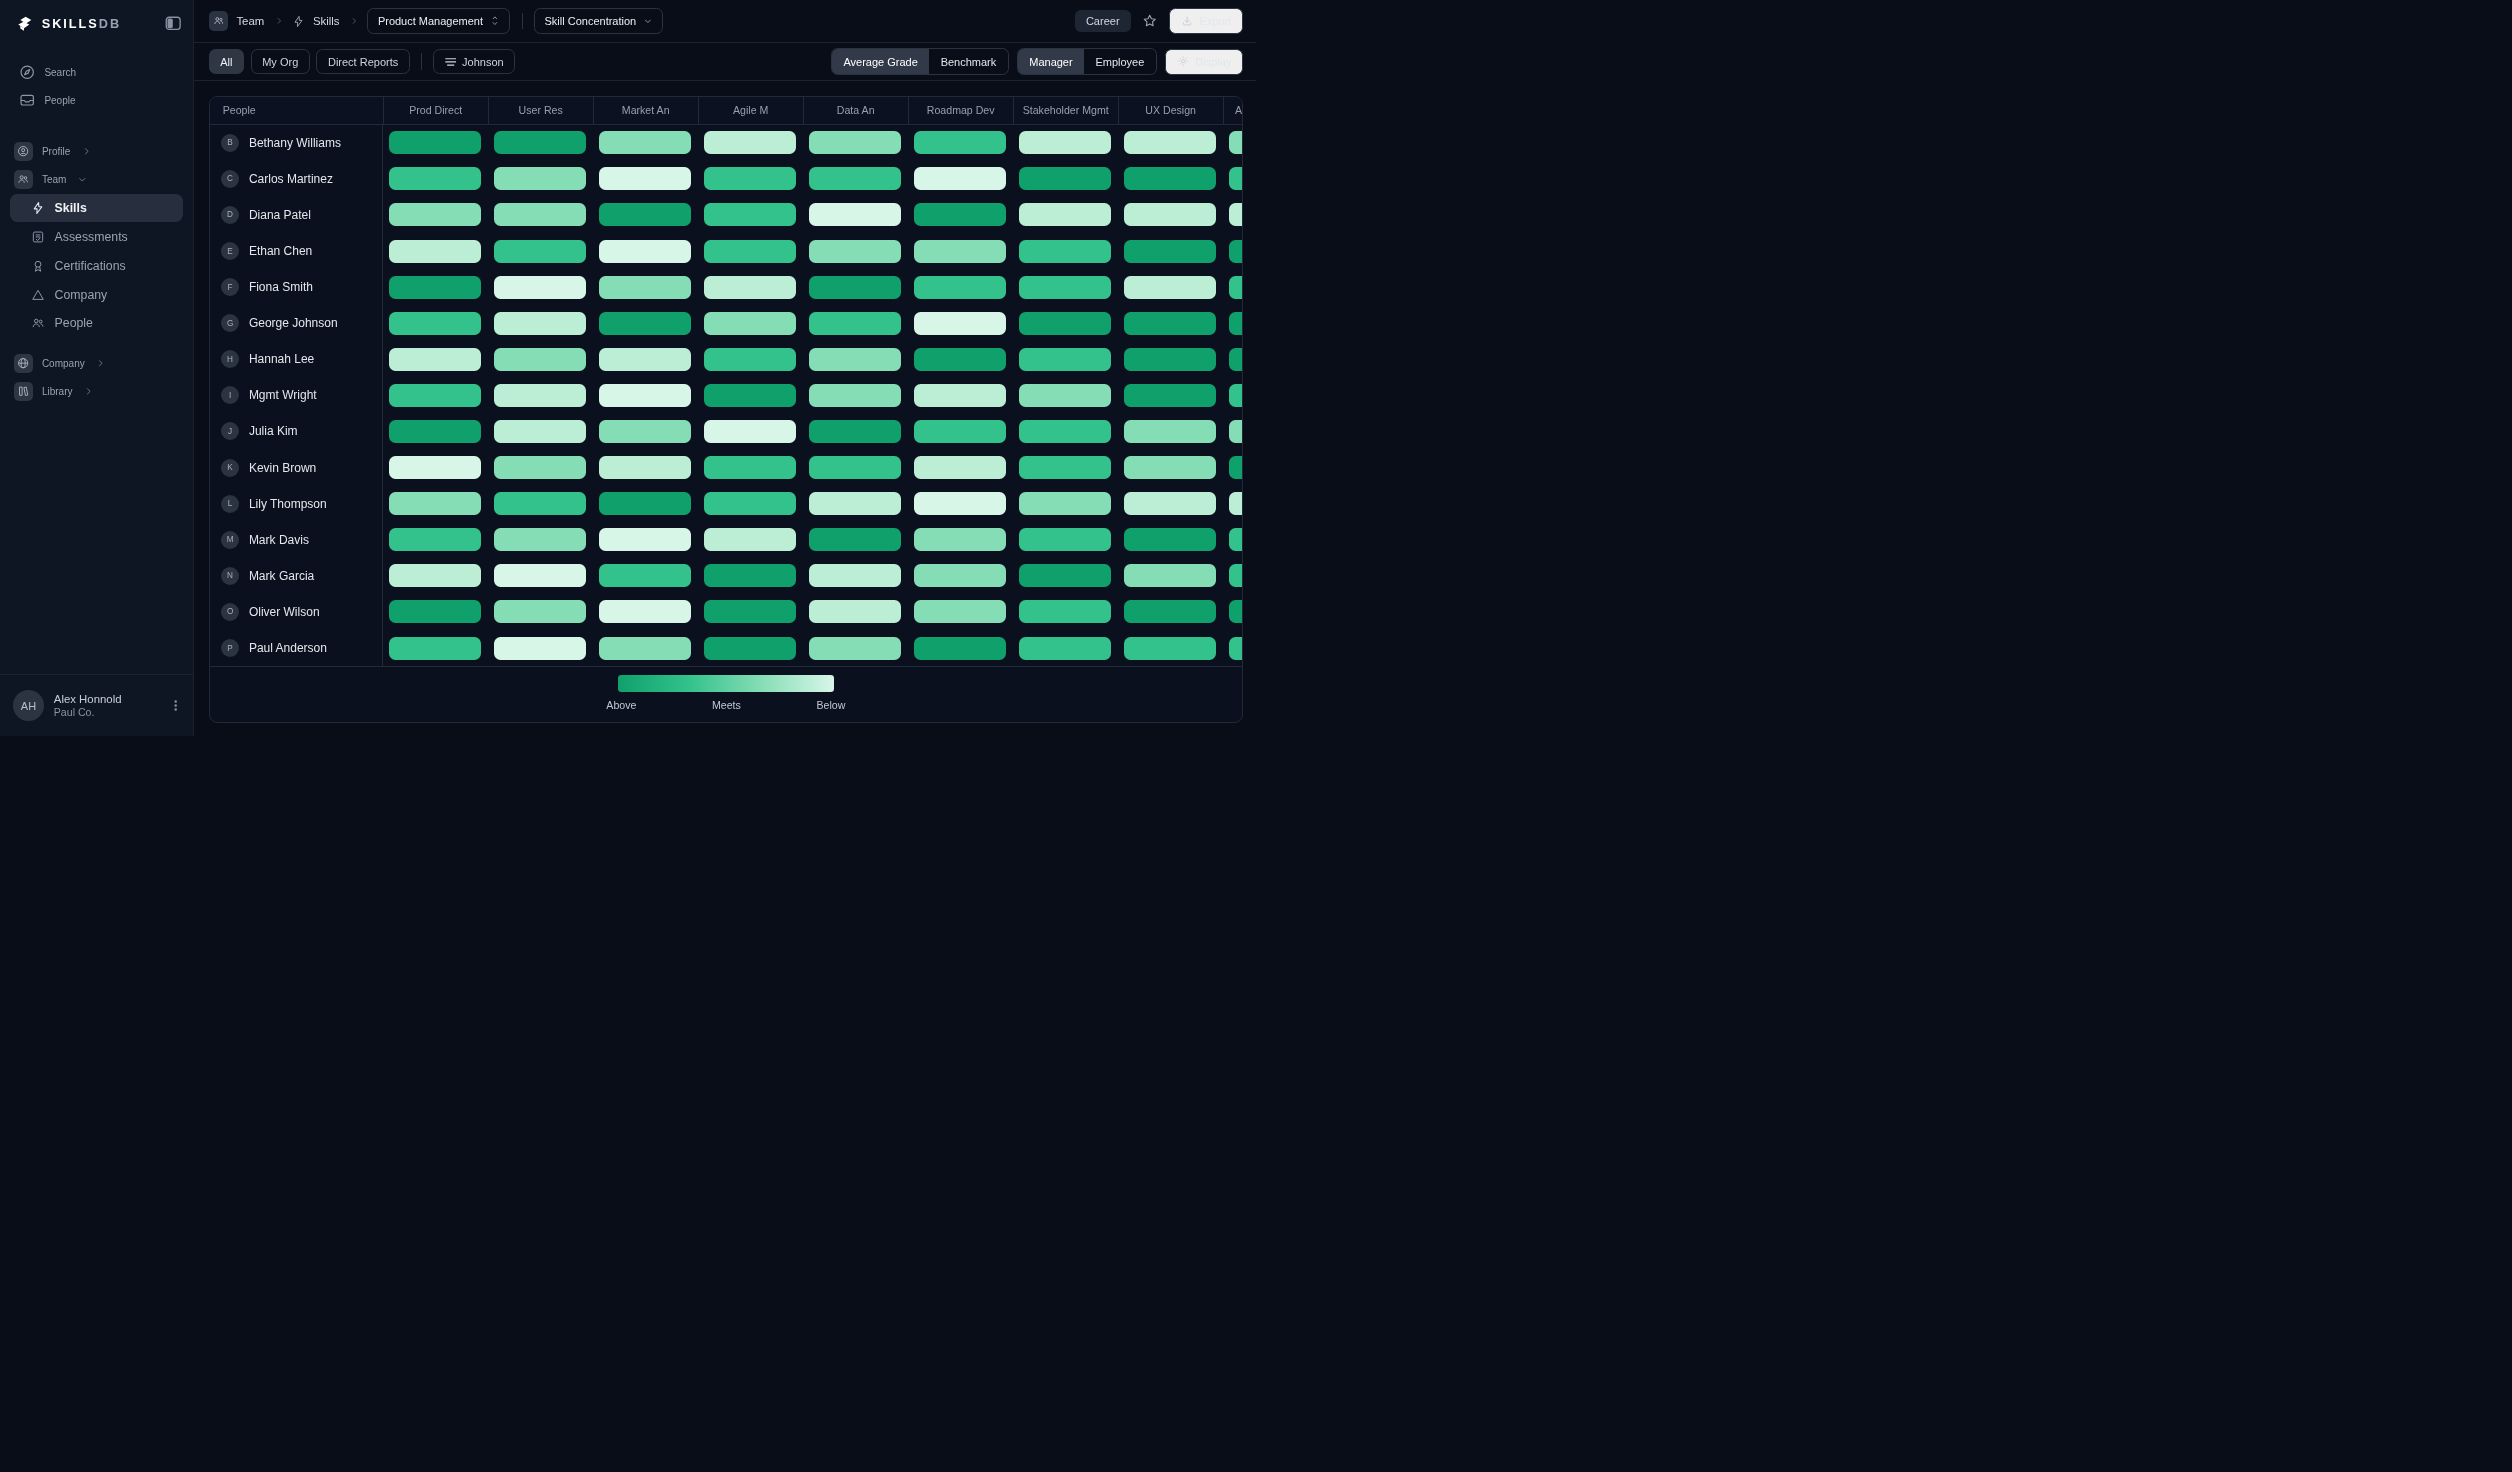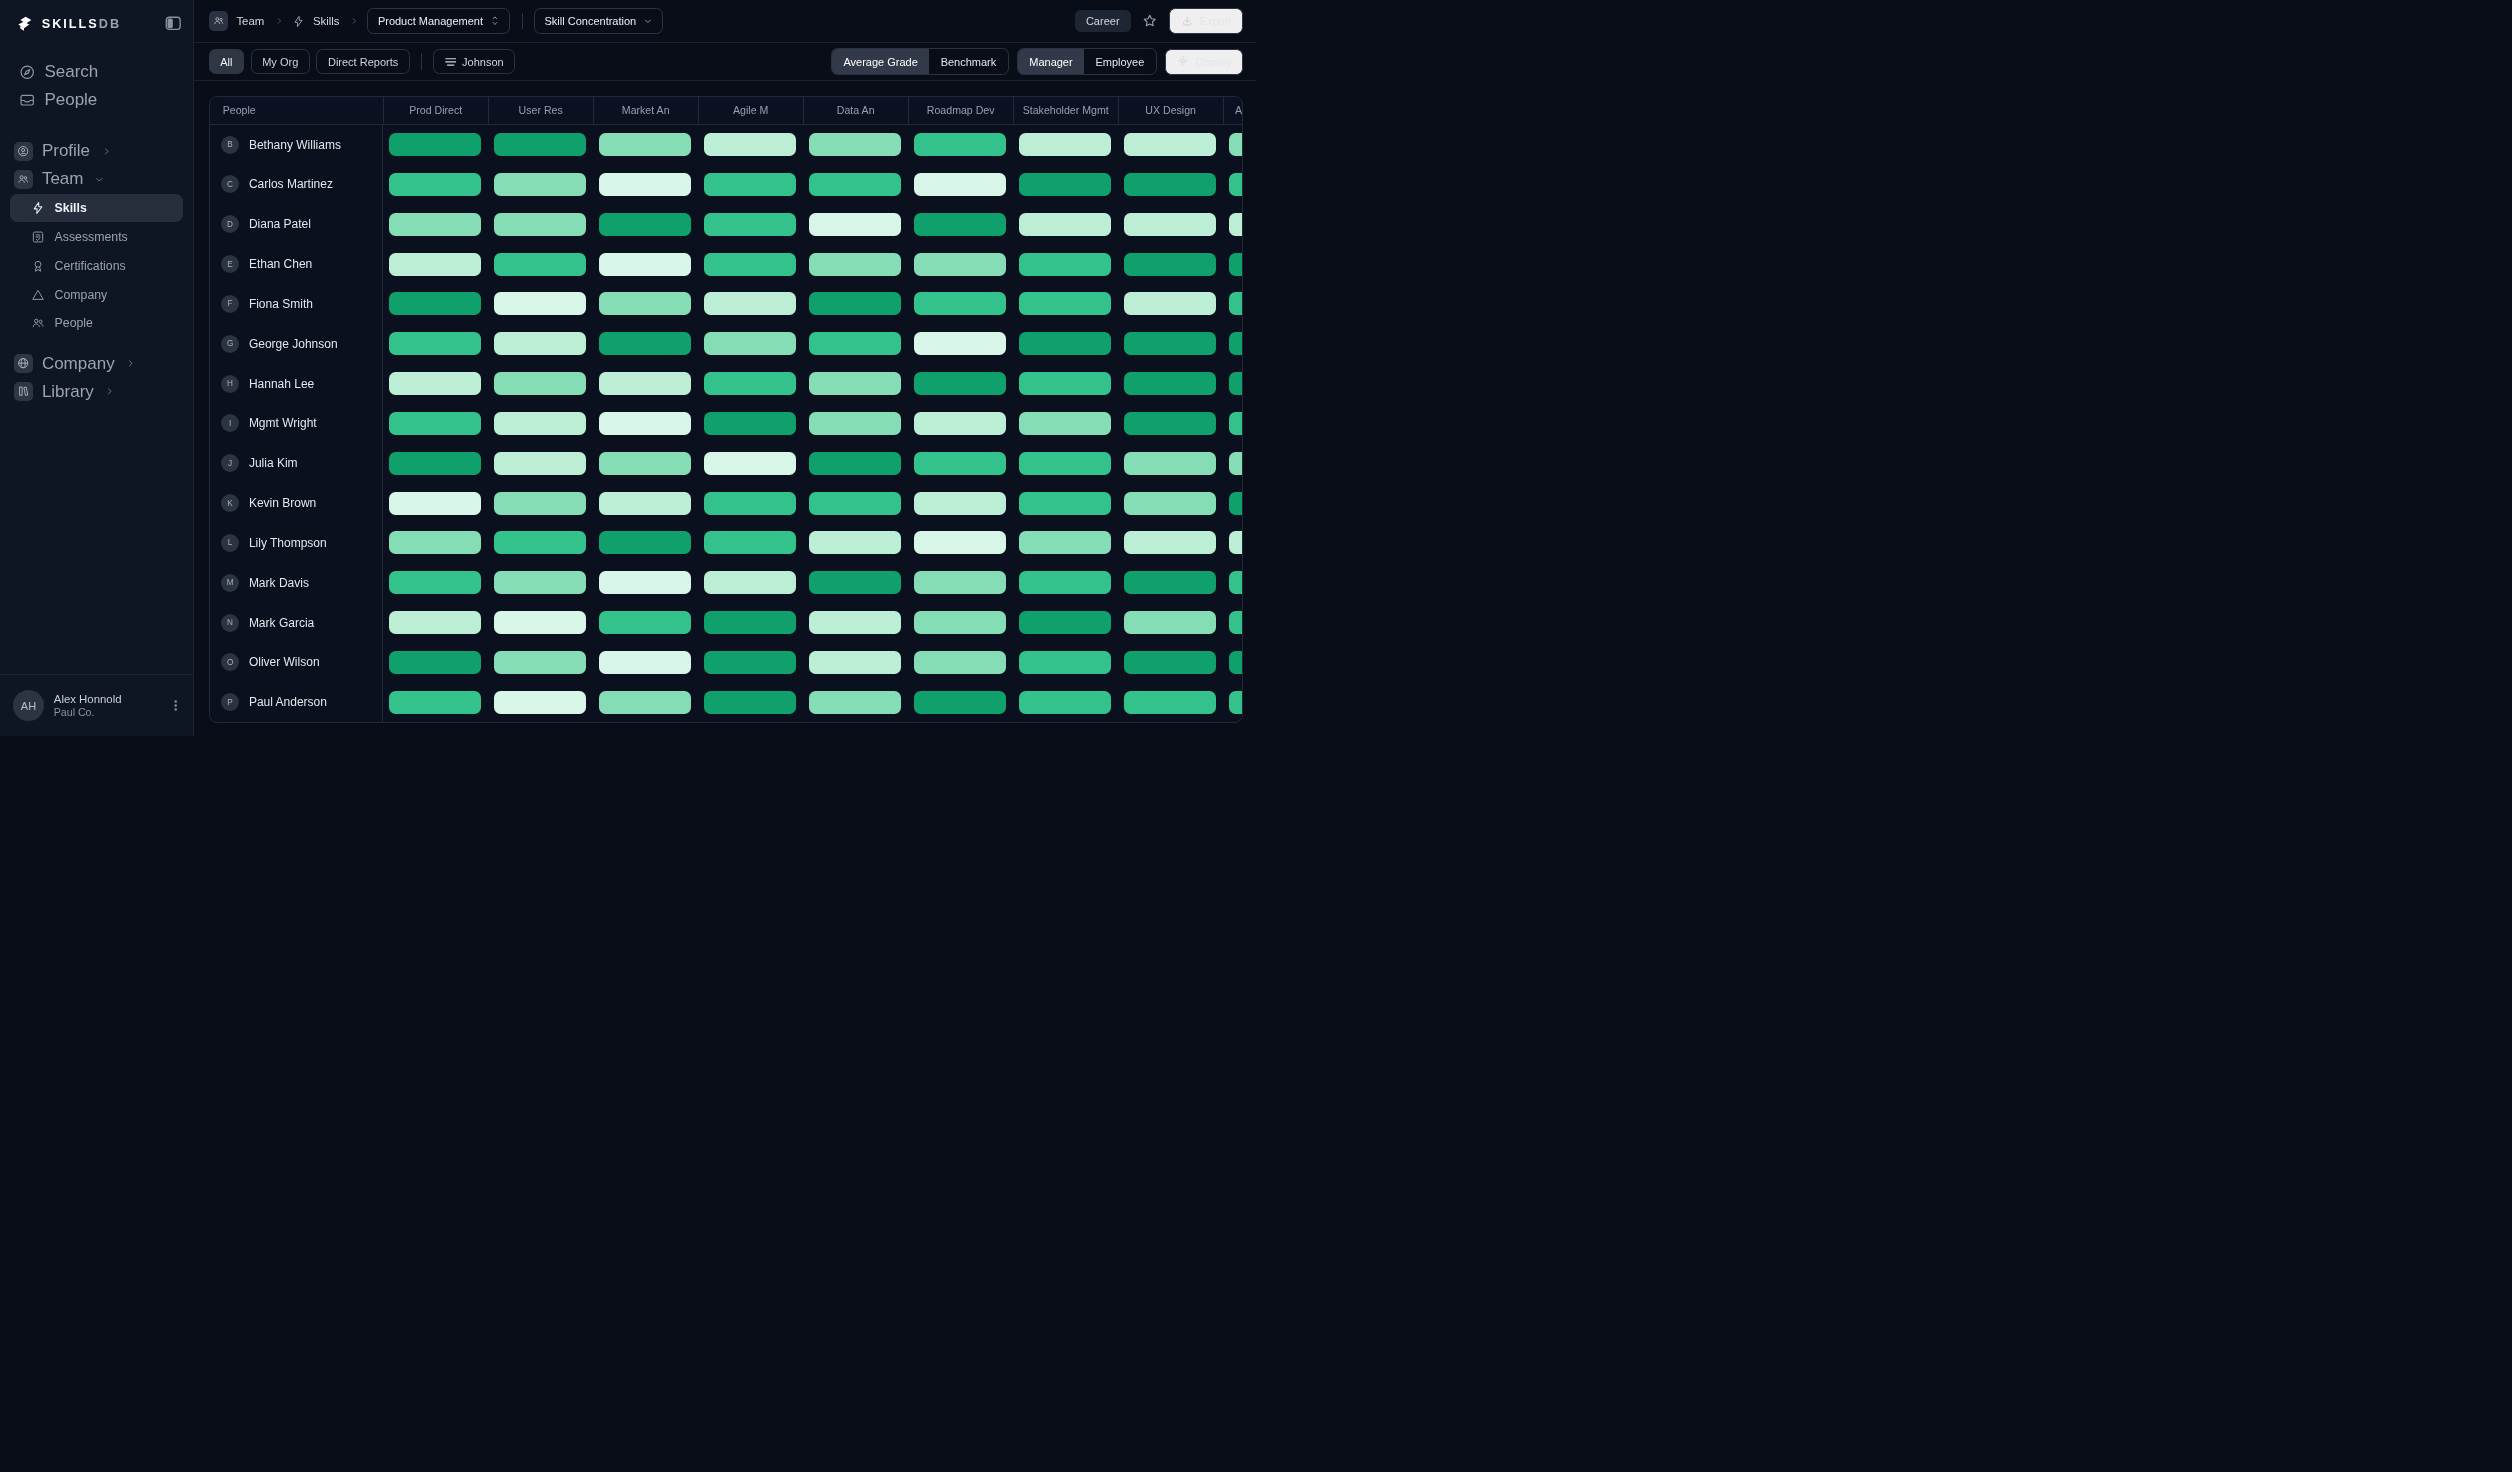--- a/index.html
+++ b/index.html
@@ -9,21 +9,21 @@
 
   
   .side { width:194px; min-width:194px; background:#0e1523; border-right:0.8px solid #1b2330;
     display:flex; flex-direction:column; }
   .logo-row { height:47px; display:flex; align-items:center; padding:0 11.4px 0 14.7px; gap:7.4px; }
   .brand { font-size:12.7px; font-weight:800; letter-spacing:2px; color:#ffffff; white-space:nowrap; }
   .brand .lt { color:#98a1b1; font-weight:700; }
   .spacer { flex:1; }
   .nav { margin-top:11.4px; }
   .nav-item { height:28px; display:flex; align-items:center; gap:9px; padding:0 13px 0 19px;
-    color:#9aa3b2; font-size:17px; cursor:pointer; }
+    color:#9aa3b2; font-size:10px; cursor:pointer; }
   .nav-item svg { flex:0 0 auto; }
   .nav-gap { height:23px; }
   .nav-gap-sm { height:11.4px; }
   .chip-ico { width:19px; height:19px; border-radius:4.9px; background:#2e3644; display:flex;
     align-items:center; justify-content:center; margin-left:-2.5px; }
   .chev { margin-left:1.6px; display:flex; align-items:center; }
   .sub-item { height:28px; margin:0.8px 9.8px; padding-left:21px; display:flex; align-items:center;
     gap:9.8px; color:#9aa3b2; font-size:12.3px; border-radius:7.4px; cursor:pointer; }
   .sub-item.active { background:#272e3d; color:#f2f4f7; font-weight:700; }
   .side-bottom { margin-top:auto; border-top:0.8px solid #1b2330; height:62px; display:flex;
@@ -875,18 +875,26 @@
                 <div class="bar" style="background: rgb(51, 194, 139);"></div>
               </div>
               <div class="cell">
                 <div class="bar" style="background: rgb(51, 194, 139);"></div>
               </div>
               <div class="cell">
                 <div class="bar" style="background: rgb(51, 194, 139);"></div>
               </div>
             </div>
           </div>
+        <div class="legend">
+          <div class="lg-bar"></div>
+          <div class="lg-labels">
+            <span>Above</span>
+            <span>Meets</span>
+            <span>Below</span>
+          </div>
+        </div>
       </div>
     </div>
 
   </div>
 </div>
 
 
 </body></html>

